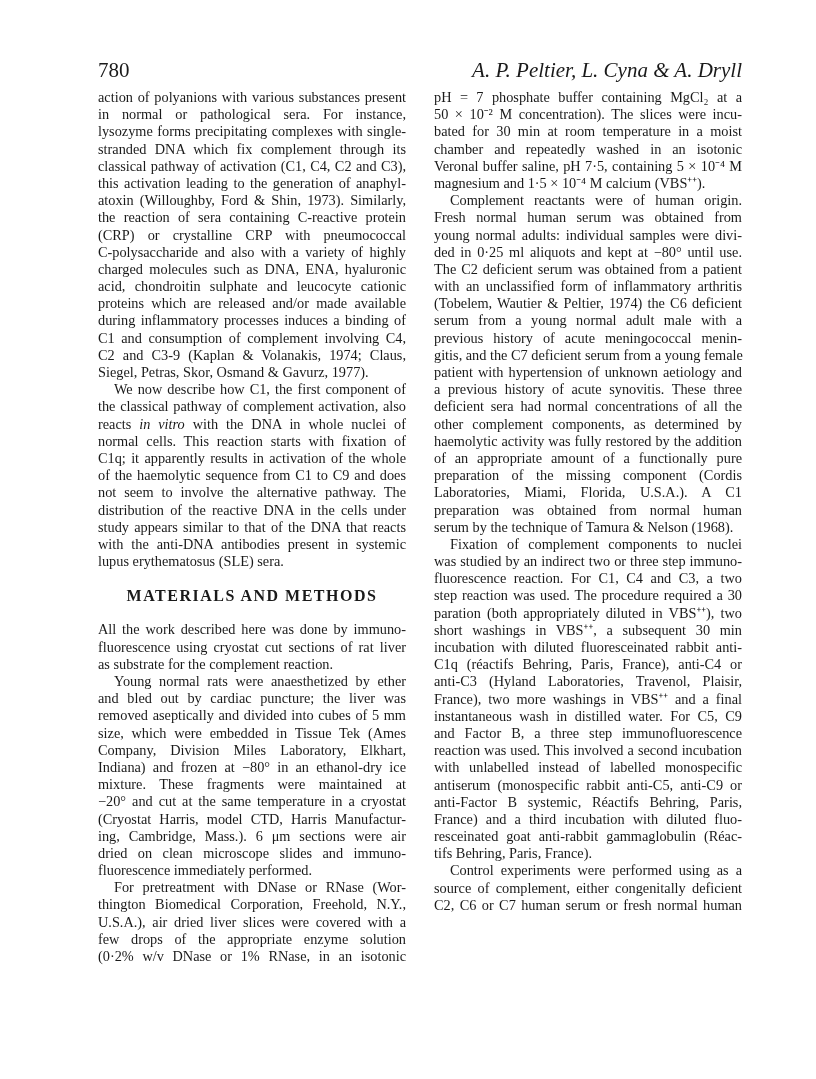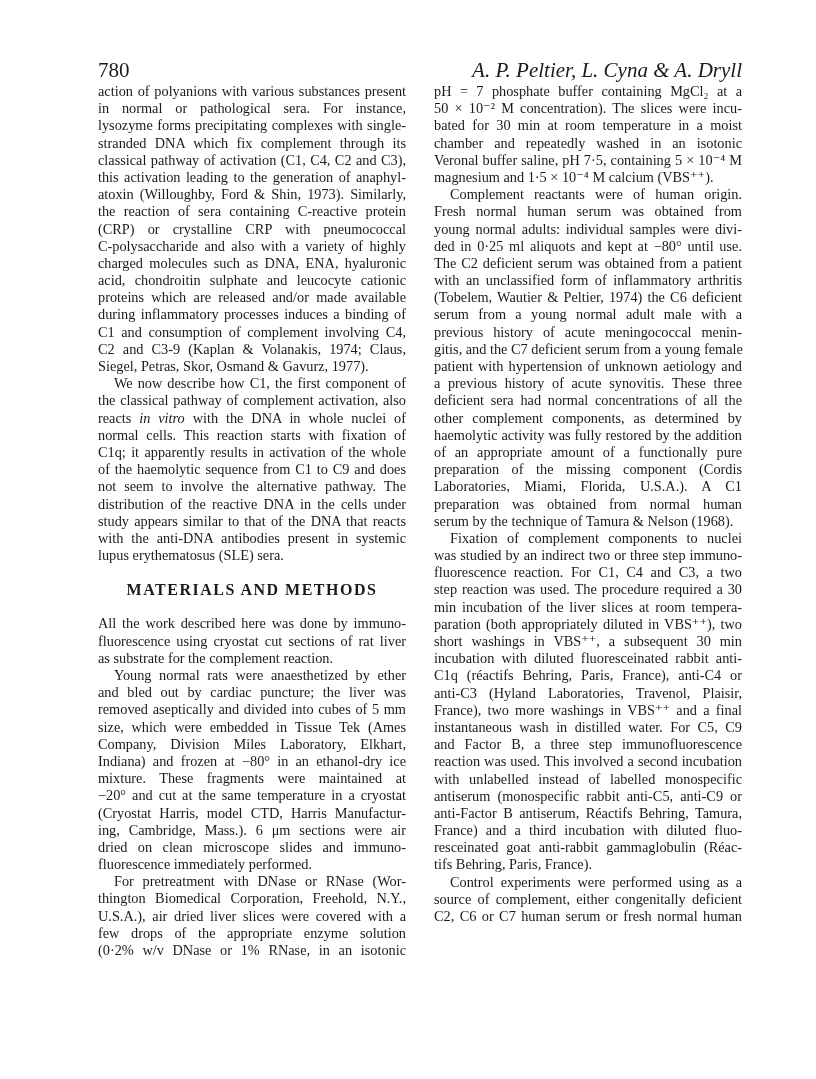--- a/index.html
+++ b/index.html
@@ -8,22 +8,22 @@
     font-family: "Liberation Serif", "DejaVu Serif", serif;
     color: #1a1a1a;
   }
   .running-head {
     position: absolute; top: 58px; left: 98px; width: 644px; height: 20px;
     font-size: 21px;
   }
   .page-number { position: absolute; left: 0; top: 0; }
   .authors { position: absolute; left: 0; right: 0; text-align: right; font-style: italic; }
   .col {
-    position: absolute; top: 83px; width: 308px;
-    font-size: 14.3px; line-height: 17.2px;
+    position: absolute; top: 89px; width: 308px;
+    font-size: 14.3px; line-height: 17.2px; font-family: Liberation Serif, serif;
   }
   .col-left { left: 98px; }
   .col-right { left: 434px; }
   .line {
     display: block; height: 17.2px; white-space: nowrap;
     text-align: justify; text-align-last: justify;
   }
   .line.last { text-align-last: left; }
   .line.indent { padding-left: 16px; }
   .section-heading {
@@ -131,33 +131,32 @@
     <span class="line">preparation of the missing component (Cordis</span>
     <span class="line">Laboratories, Miami, Florida, U.S.A.). A C1</span>
     <span class="line">preparation was obtained from normal human</span>
     <span class="line last">serum by the technique of Tamura &amp; Nelson (1968).</span>
   </div>
   <div>
     <span class="line indent">Fixation of complement components to nuclei</span>
     <span class="line">was studied by an indirect two or three step immuno-</span>
     <span class="line">fluorescence reaction. For C1, C4 and C3, a two</span>
     <span class="line">step reaction was used. The procedure required a 30</span>
-    <span class="line">min incubation of the liver slices at room tempera-</span>
     <span class="line">paration (both appropriately diluted in VBS⁺⁺), two</span>
     <span class="line">short washings in VBS⁺⁺, a subsequent 30 min</span>
     <span class="line">incubation with diluted fluoresceinated rabbit anti-</span>
     <span class="line">C1q (réactifs Behring, Paris, France), anti-C4 or</span>
     <span class="line">anti-C3 (Hyland Laboratories, Travenol, Plaisir,</span>
     <span class="line">France), two more washings in VBS⁺⁺ and a final</span>
     <span class="line">instantaneous wash in distilled water. For C5, C9</span>
     <span class="line">and Factor B, a three step immunofluorescence</span>
     <span class="line">reaction was used. This involved a second incubation</span>
     <span class="line">with unlabelled instead of labelled monospecific</span>
     <span class="line">antiserum (monospecific rabbit anti-C5, anti-C9 or</span>
-    <span class="line">anti-Factor B antiserum, Réactifs Behring, Tamura,</span>
+    <span class="line">anti-Factor B systemic, Réactifs Behring, Paris,</span>
     <span class="line">France) and a third incubation with diluted fluo-</span>
     <span class="line">resceinated goat anti-rabbit gammaglobulin (Réac-</span>
     <span class="line last">tifs Behring, Paris, France).</span>
   </div>
   <div>
     <span class="line indent">Control experiments were performed using as a</span>
     <span class="line">source of complement, either congenitally deficient</span>
     <span class="line">C2, C6 or C7 human serum or fresh normal human</span>
   </div>
 </div>

